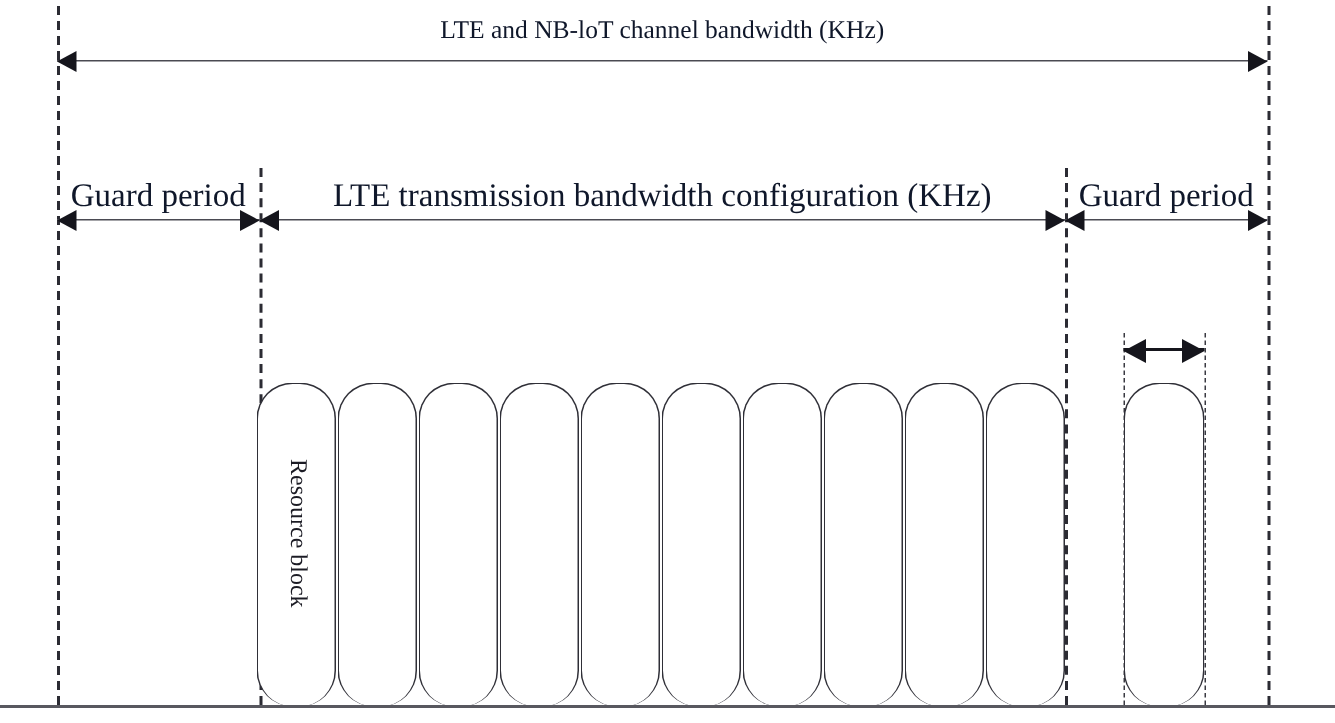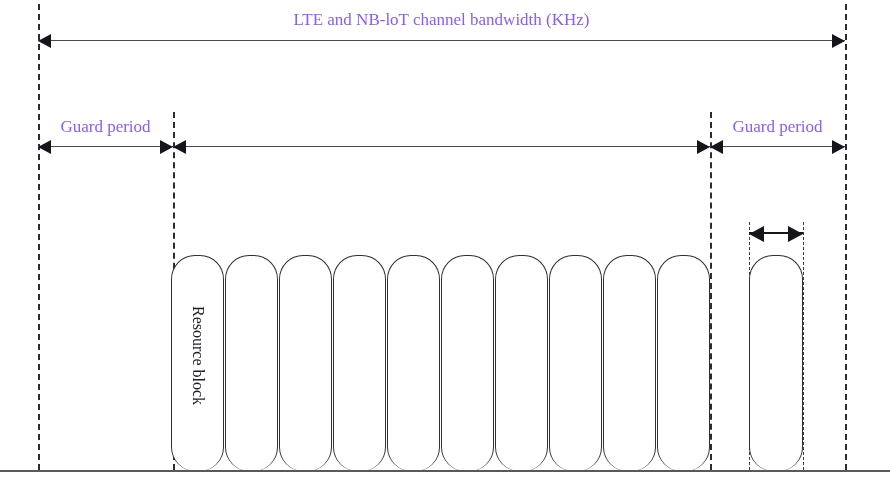--- a/index.html
+++ b/index.html
@@ -74,24 +74,24 @@
   .dimline.small .head.left { border-right-width: 15px; }
   .dimline.small .head.right { border-left-width: 15px; }
   .dimline.small .shaft { border-top-width: 2.4px; border-color: #15151c; }
 
   
   .label {
     position: absolute;
     text-align: center;
     line-height: 1.16;
     white-space: nowrap;
-    color: #8b5cf6;
+    color: #0f172a;
   }
   .label.title { font-size: 17px; }
-  .label.section { font-size: 17px; }
+  .label.section { font-size: 22px; }
   .label.stack {
     white-space: normal;
     font-size: 16.5px;
     line-height: 1.22;
   }
 
   
   .rb {
     position: absolute;
     box-sizing: border-box;
@@ -133,20 +133,21 @@
   </div>
 
   <div class="label section" style="left:38px; top:117px; width:135px;">Guard period</div>
 
   <div class="dimline" style="left:38px; top:140px; width:135px;">
     <div class="shaft"></div>
     <div class="head left"></div>
     <div class="head right"></div>
   </div>
 
+  <div class="label section" style="left:173px; top:117px; width:537px;">LTE transmission bandwidth configuration (KHz)</div>
 
   <div class="dimline" style="left:173px; top:140px; width:537px;">
     <div class="shaft"></div>
     <div class="head left"></div>
     <div class="head right"></div>
   </div>
 
   <div class="label section" style="left:710px; top:117px; width:135px;">Guard period</div>
 
   <div class="dimline" style="left:710px; top:140px; width:135px;">

